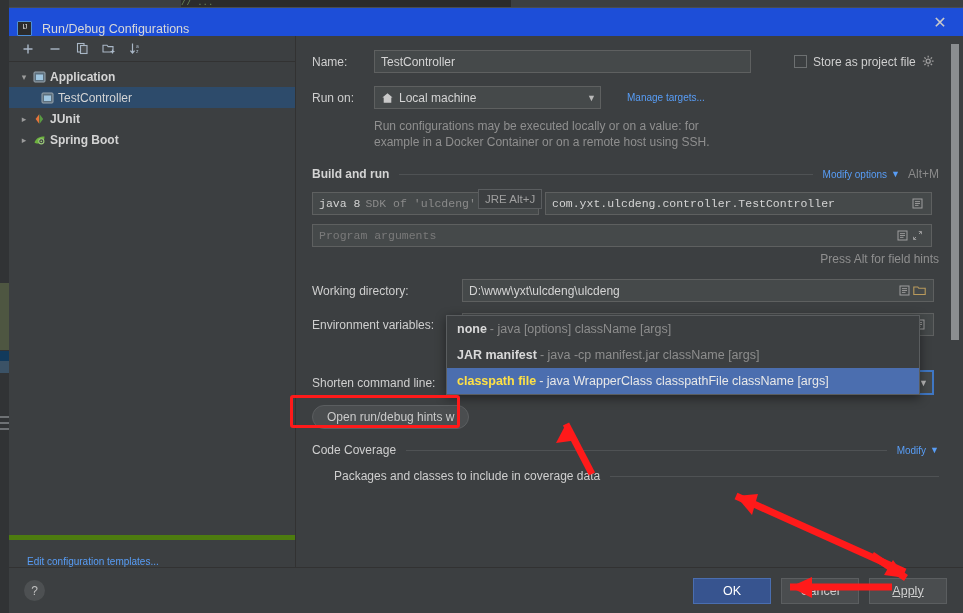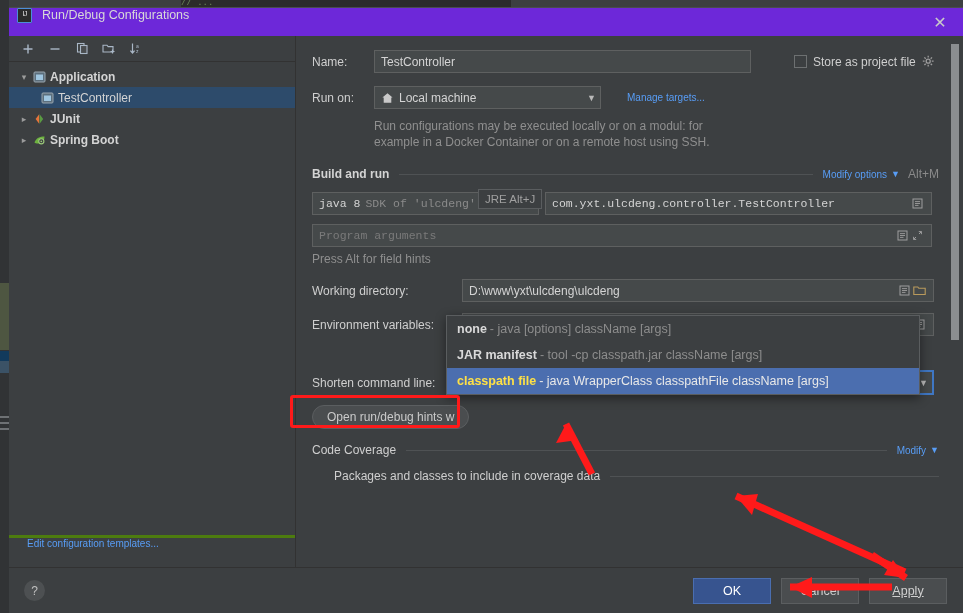--- a/index.html
+++ b/index.html
@@ -34,22 +34,22 @@
   
   .dialog {
     position:absolute; left:9px; top:7px; width:954px; height:606px;
     background:#3c3f41;
     border-top:1px solid #4a4d4f;
     display:flex; flex-direction:column;
   }
 
   
   .titlebar {
-    height:28px; flex:0 0 28px; display:flex; align-items:flex-start;
-    background:#6d28d9; padding-left:8px; position:relative;
+    height:28px; flex:0 0 28px; display:flex; align-items:flex-end;
+    background:#1d4ed8; padding-left:8px; position:relative;
   }
   .ij-logo {
     width:15px; height:15px; flex:0 0 15px;
     border:1.5px solid #4c8ed8; background:#2b2b2b;
     display:flex; align-items:flex-start; justify-content:center;
     font-family:"Liberation Sans", sans-serif; font-size:8px;
     color:#d6d6d6; line-height:8px; letter-spacing:-1px;
     padding-top:1px; border-radius:1px;
   }
   .title-text { margin-left:10px; font-size:12.5px; color:#d8d8d8; }
@@ -85,22 +85,22 @@
   .tree-row.selected { background:#2d4b6b; }
   .tree-row.indent { padding-left:30px; }
   .twisty {
     width:14px; flex:0 0 14px; display:flex; align-items:center; justify-content:center;
     color:#9b9b9b; font-size:9px;
   }
   .node-icon { width:17px; flex:0 0 17px; display:flex; align-items:center; justify-content:center; }
   .node-label { font-size:12px; color:#d4d4d4; margin-left:2px; }
   .node-label.bold { font-weight:bold; }
   .lp-footer {
-    flex:0 0 32px; display:flex; align-items:flex-start; padding-left:18px;
-    border-top:3px solid #4d7c0f;
+    flex:0 0 32px; display:flex; align-items:flex-end; padding-left:18px;
+    border-top:5px solid #4d7c0f;
   }
   .link { color:#589df6; font-size:10px; cursor:pointer; }
 
   
   .rightpane { flex:1; position:relative; background:#3c3f41; min-width:0; overflow:hidden; }
   .form { position:absolute; inset:0; padding:14px 24px 0 16px; }
 
   .row { display:flex; align-items:center; margin-bottom:11px; }
   .lbl { font-size:12px; color:#cfcfcf; white-space:nowrap; }
 
@@ -332,21 +332,21 @@
                   <path d="M6.5 1.3L1.4 5.6h1.3v5.1h7.6V5.6h1.3z" fill="#c9c9c9"></path>
                 </svg>
               </span>
               <span>Local machine</span>
               <span class="arrow">▼</span>
             </div>
             <span class="link" style="margin-left:26px;">Manage targets...</span>
           </div>
 
           <div style="margin-left:62px;">
-            <div class="desc">Run configurations may be executed locally or on a modul: for</div>
+            <div class="desc">Run configurations may be executed locally or on a value: for</div>
             <div class="desc">example in a Docker Container or on a remote host using SSH.</div>
           </div>
 
           <div class="section-hdr" style="margin-top:16px; margin-bottom:10px;">
             <span class="t">Build and run</span>
             <span class="hr"></span>
             <span class="link" style="margin-left:10px;">Modify options</span>
             <span style="color:#589df6;font-size:9px;margin-left:4px;">▼</span>
             <span class="desc" style="margin-left:8px;color:#8a8a8a;">Alt+M</span>
           </div>
@@ -378,21 +378,21 @@
                   </svg>
               </span>
               <span class="fieldbtn">
                 <svg width="11" height="11" viewBox="0 0 11 11">
                     <path d="M4 7L1.6 9.4M1.6 9.4V6.8M1.6 9.4h2.6M7 4l2.4-2.4M9.4 1.6v2.6M9.4 1.6H6.8" stroke="#9e9e9e" stroke-width="1" fill="none"></path>
                   </svg>
               </span>
             </div>
           </div>
 
-          <div class="desc" style="margin-bottom:12px;">Press Alt for field hints</div>
+          <div class="desc" style="margin-bottom:12px;text-align:right;">Press Alt for field hints</div>
 
           <div class="row" style="margin-bottom:11px;">
             <div class="lbl" style="width:150px;">Working directory:</div>
             <div class="tfield" style="width:472px;">
               <span>D:\www\yxt\ulcdeng\ulcdeng</span>
               <span class="fieldbtn" style="margin-left:auto;">
                 <svg width="11" height="11" viewBox="0 0 11 11">
                     <rect x="1" y="1" width="9" height="9" fill="none" stroke="#9e9e9e"></rect>
                     <path d="M3 3.6h5M3 5.5h5M3 7.4h3.5" stroke="#9e9e9e" stroke-width=".9"></path>
                   </svg>
@@ -447,21 +447,21 @@
 
           <div class="hint-badge" style="left:182px;top:153px;">JRE Alt+J</div>
 
           <div class="dd-popup" style="left:150px;top:279px;width:474px;">
             <div class="dd-item">
               <b>none</b>
               <span class="dim">- java [options] className [args]</span>
             </div>
             <div class="dd-item">
               <b>JAR manifest</b>
-              <span class="dim">- tool -cp classpath.jar className [args]</span>
+              <span class="dim">- java -cp manifest.jar className [args]</span>
             </div>
             <div class="dd-item sel">
               <b>classpath file</b>
               <span class="dim">- java WrapperClass classpathFile className [args]</span>
             </div>
           </div>
 
           <div class="vscroll"></div>
 
         </div>

